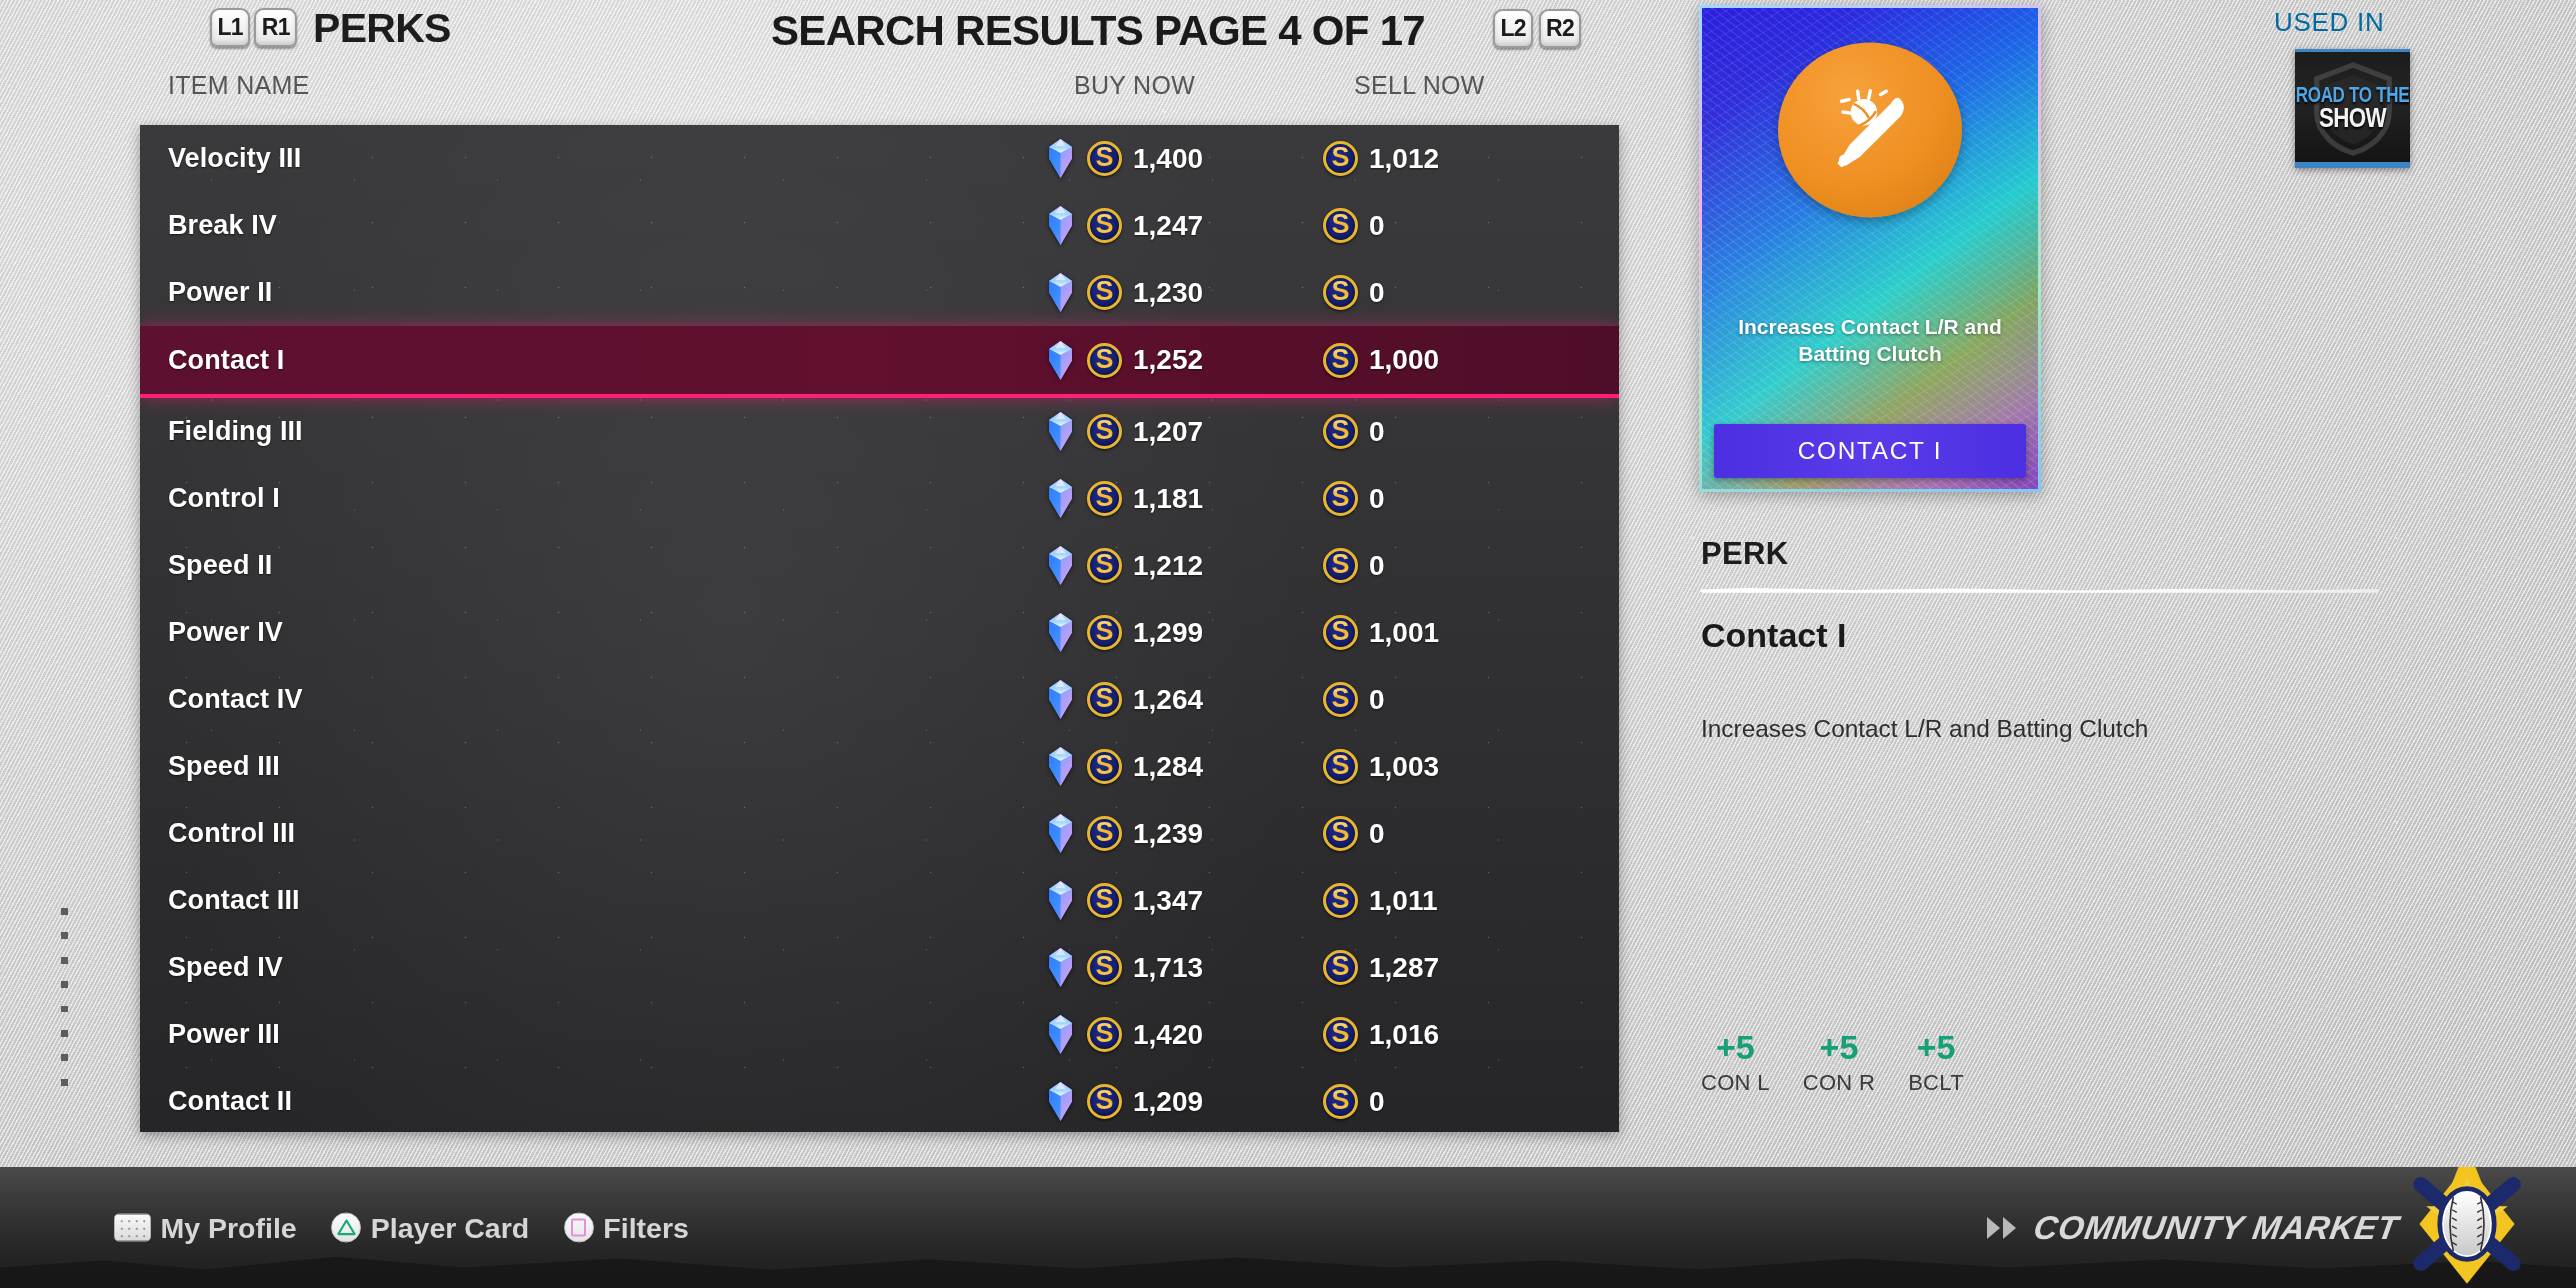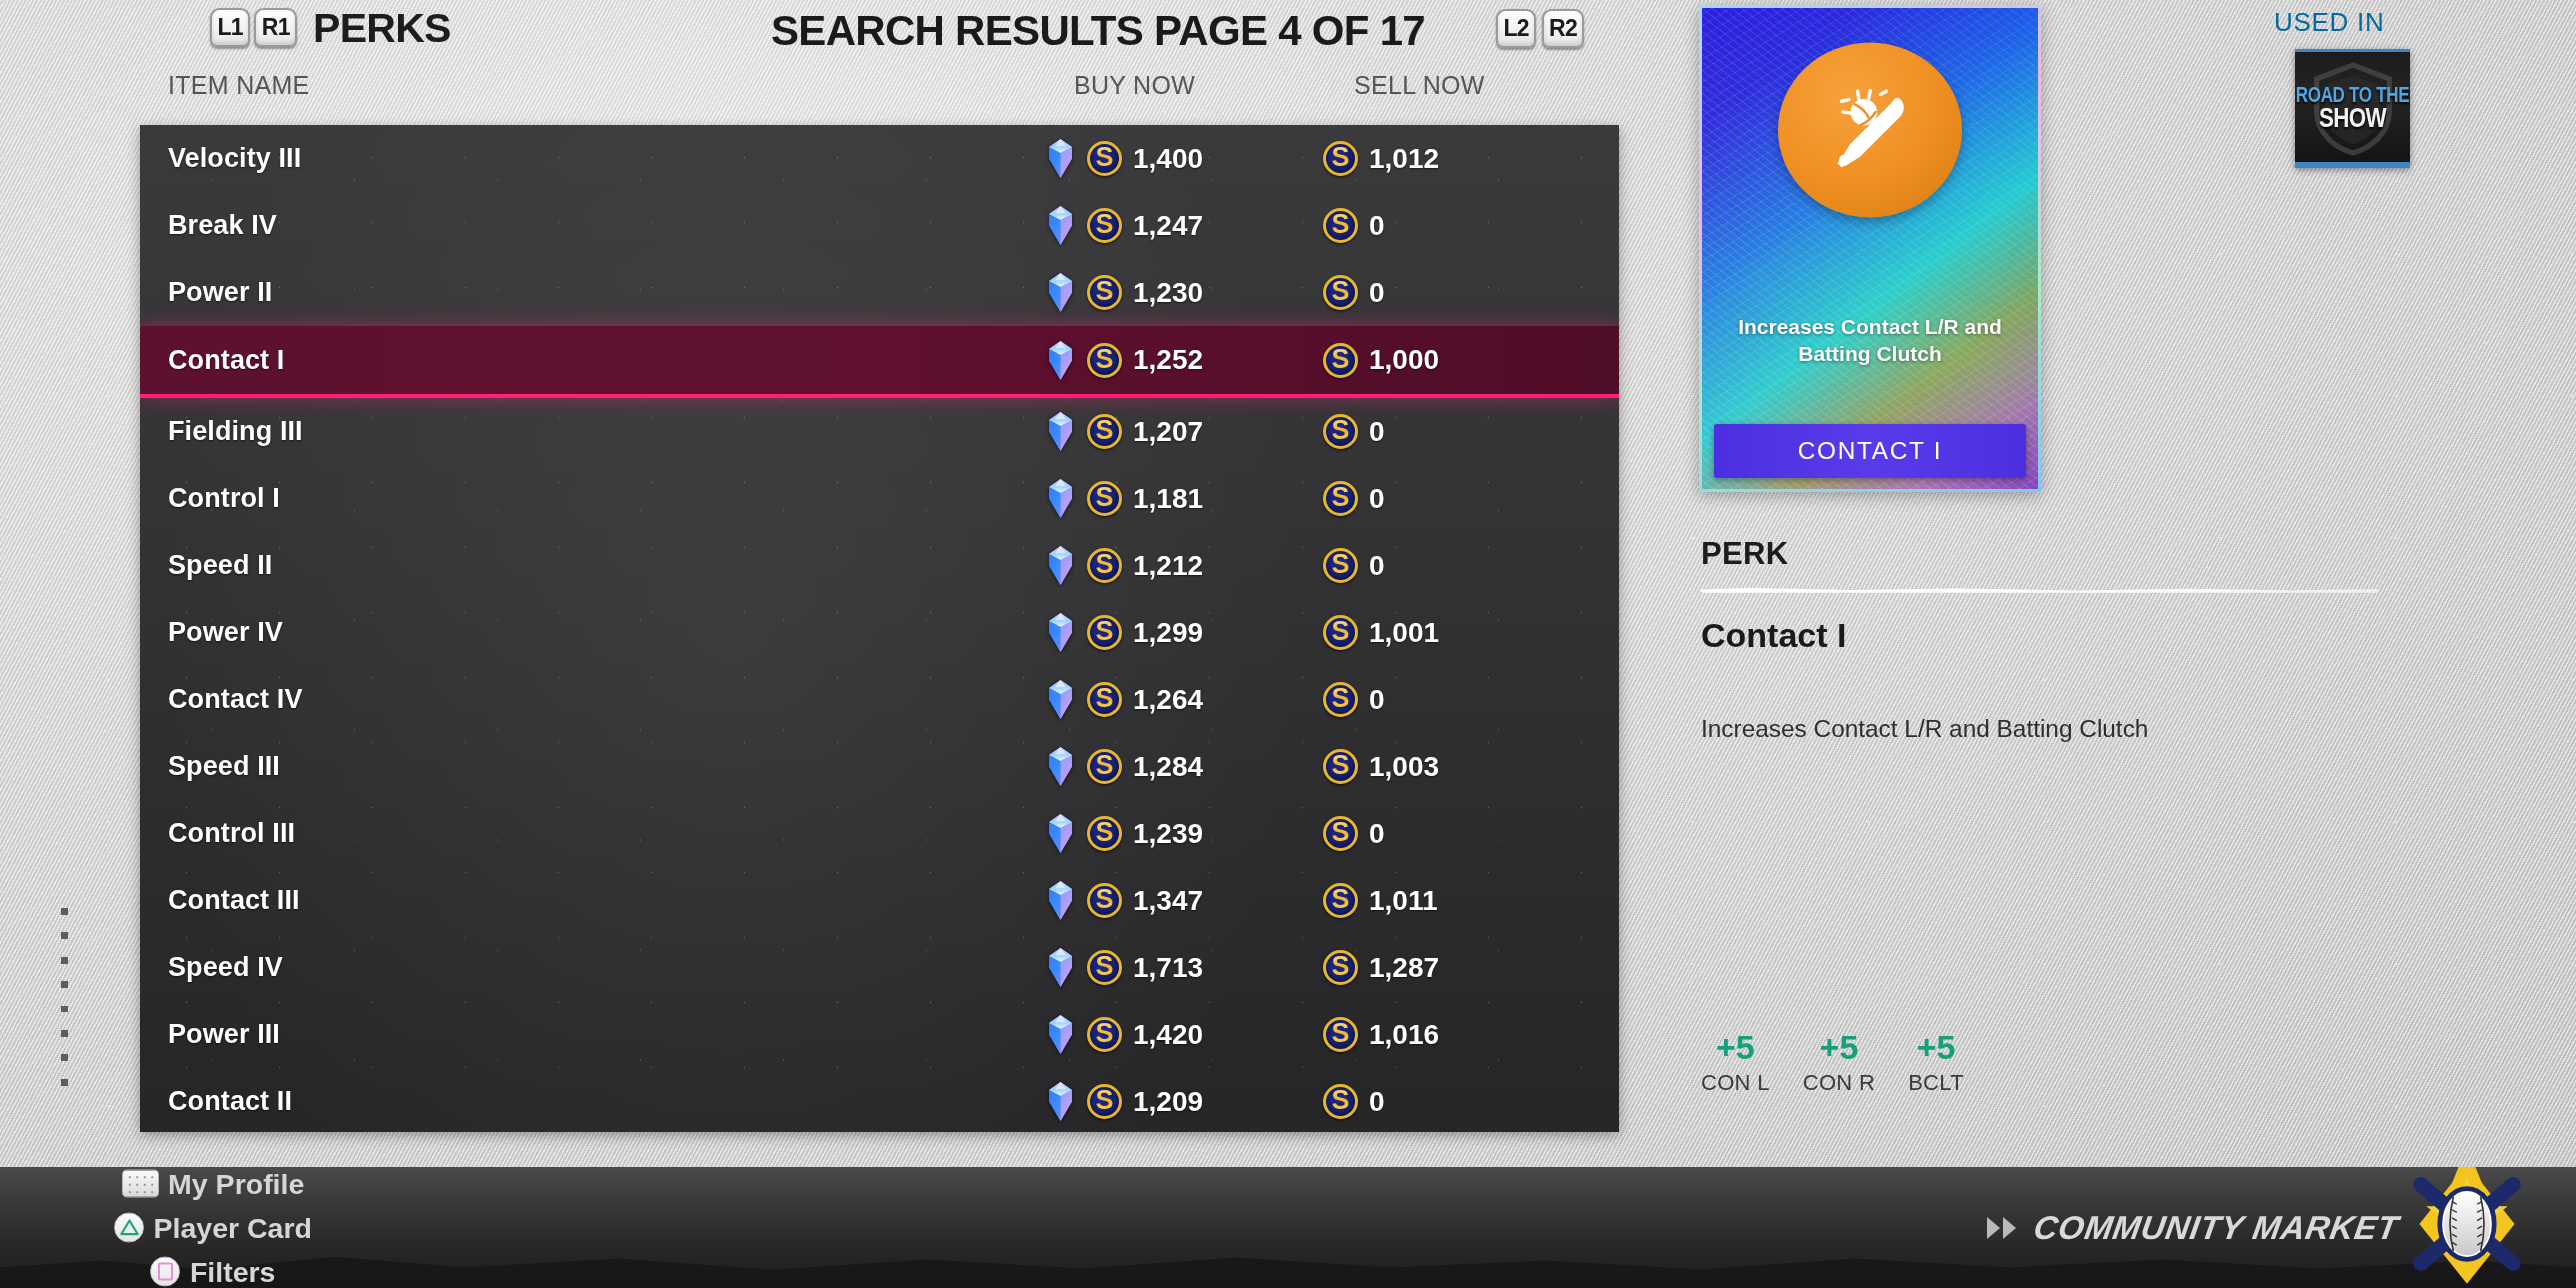--- a/index.html
+++ b/index.html
@@ -46,21 +46,21 @@
   #lr-left{ position:absolute; left:168px; top:8.1px; display:flex; gap:4.1px; }
   #perks-title{
     position:absolute; left:271px; top:5.4px;
     font-size:41px; font-weight:bold; color:#1d1d1d; letter-spacing:-0.7px;
   }
   #search-title{
     position:absolute; left:729px; top:6.8px;
     font-size:42px; font-weight:bold; color:#1a1a1a; letter-spacing:-0.7px;
     white-space:nowrap;
   }
-  #lr-right{ position:absolute; left:1406px; top:8.8px; display:flex; gap:5.4px;padding-left:48px; }
+  #lr-right{ position:absolute; left:1451px; top:8.8px; display:flex; gap:5.4px; }
 
   
   #col-headers{ position:absolute; left:0; top:71px; width:1627px; height:41px; }
   .col-h{
     position:absolute; font-size:25px; color:#555; letter-spacing:0.3px;
     font-weight:normal; top:0;
   }
   #ch-item{ left:168px; }
   #ch-buy{ left:1074px; }
   #ch-sell{ left:1354px; }
@@ -229,21 +229,21 @@
     overflow:hidden;
   }
   #bb-mountains{
     position:absolute; left:0; bottom:0; width:100%; height:49px;
     background:#161616;
     clip-path: polygon(0 100%, 0 58%, 4% 44%, 8% 62%, 13% 36%, 18% 58%, 24% 40%, 30% 63%, 36% 42%, 42% 60%, 48% 38%, 54% 58%, 60% 44%, 66% 62%, 72% 40%, 78% 58%, 84% 42%, 90% 60%, 96% 45%, 100% 58%, 100% 100%);
     opacity:.85;
   }
   #bb-left{
     position:absolute; left:114px; top:50%; transform:translateY(-50%);
-    display:flex; align-items:center; gap:11px;flex-direction:column;
+    display:flex; align-items:center; gap:17px;
   }
   .bb-item{ display:flex; align-items:center; gap:9.5px; margin-right:17.6px; }
   .bb-label{ color:#d6d6d6; font-size:28.5px; font-weight:bold; }
   .touchpad{
     width:37px; height:28.5px; border-radius:4.7px;
     background:linear-gradient(180deg,#fafafa,#d9d9d9);
     border:1.4px solid #b4b4b4;
     position:relative; overflow:hidden;
   }
   .touchpad::after{

